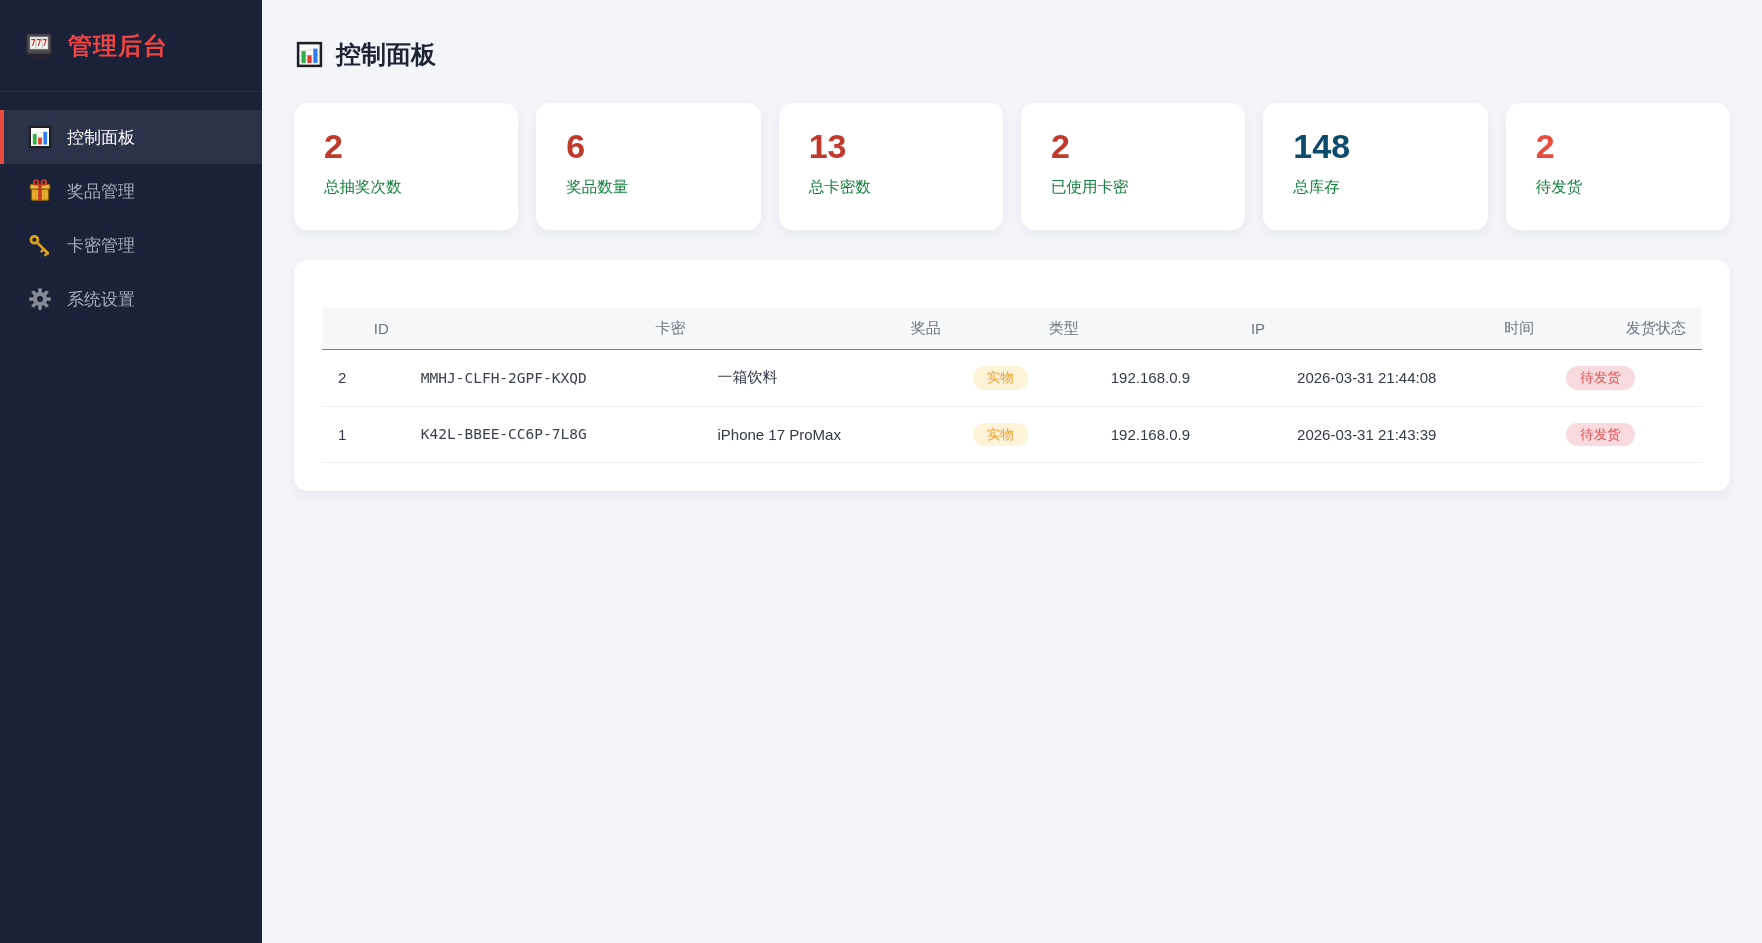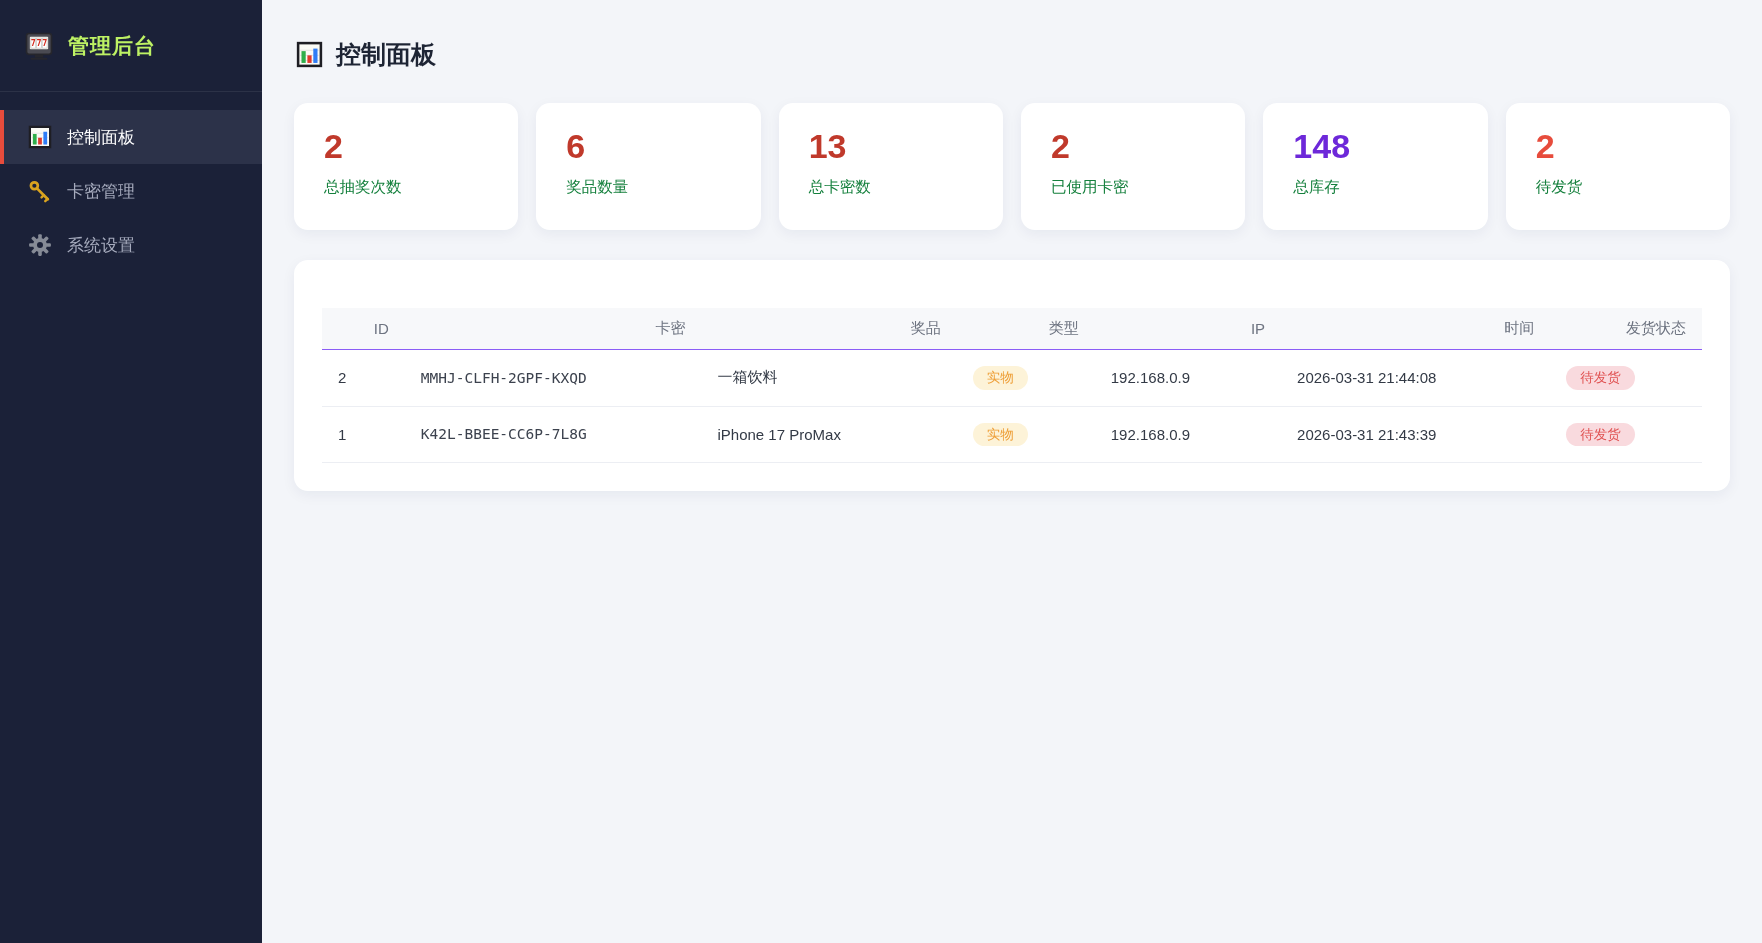--- a/index.html
+++ b/index.html
@@ -15,21 +15,21 @@
   .sidebar {
     width:262px; min-width:262px; height:100%;
     background:#1b2138; color:#a6abbd;
     display:flex; flex-direction:column;
   }
   .logo {
     height:92px; display:flex; align-items:center; gap:14px;
     padding:0 24px;
     border-bottom:1px solid rgba(255,255,255,0.08);
   }
-  .logo-text { color:#bef264; font-size:21px; font-weight:bold; letter-spacing:1px; }
+  .logo-text { color:#ef4444; font-size:24px; font-weight:bold; letter-spacing:1px; }
   .menu { padding-top:18px; display:flex; flex-direction:column; }
   .menu-item {
     height:54px; display:flex; align-items:center; gap:15px;
     padding:0 24px; font-size:17px; cursor:pointer;
     border-left:4px solid transparent;
   }
   .menu-item.active {
     background:#2c3249; color:#ffffff; border-left-color:#e84c3c;
   }
   .icon { display:inline-block; flex:none; }
@@ -150,20 +150,26 @@
   </div>
   <nav class="menu">
     <div class="menu-item active">
       <svg class="icon" width="24" height="24">
           <use href="#i-chart"></use>
         </svg>
       <span>控制面板</span>
     </div>
     <div class="menu-item">
       <svg class="icon" width="24" height="24">
+          <use href="#i-gift"></use>
+        </svg>
+      <span>奖品管理</span>
+    </div>
+    <div class="menu-item">
+      <svg class="icon" width="24" height="24">
           <use href="#i-key"></use>
         </svg>
       <span>卡密管理</span>
     </div>
     <div class="menu-item">
       <svg class="icon" width="24" height="24">
           <use href="#i-gear"></use>
         </svg>
       <span>系统设置</span>
     </div>
@@ -189,21 +195,21 @@
     </div>
     <div class="stat-card">
       <div class="stat-value" style="color: rgb(192, 57, 43);">13</div>
       <div class="stat-label">总卡密数</div>
     </div>
     <div class="stat-card">
       <div class="stat-value" style="color: rgb(192, 57, 43);">2</div>
       <div class="stat-label">已使用卡密</div>
     </div>
     <div class="stat-card">
-      <div class="stat-value" style="color: #6d28d9;">148</div>
+      <div class="stat-value" style="color: #0c4a6e;">148</div>
       <div class="stat-label">总库存</div>
     </div>
     <div class="stat-card">
       <div class="stat-value" style="color: rgb(231, 76, 60);">2</div>
       <div class="stat-label">待发货</div>
     </div>
   </section>
 
   <section class="panel">
     <table>

